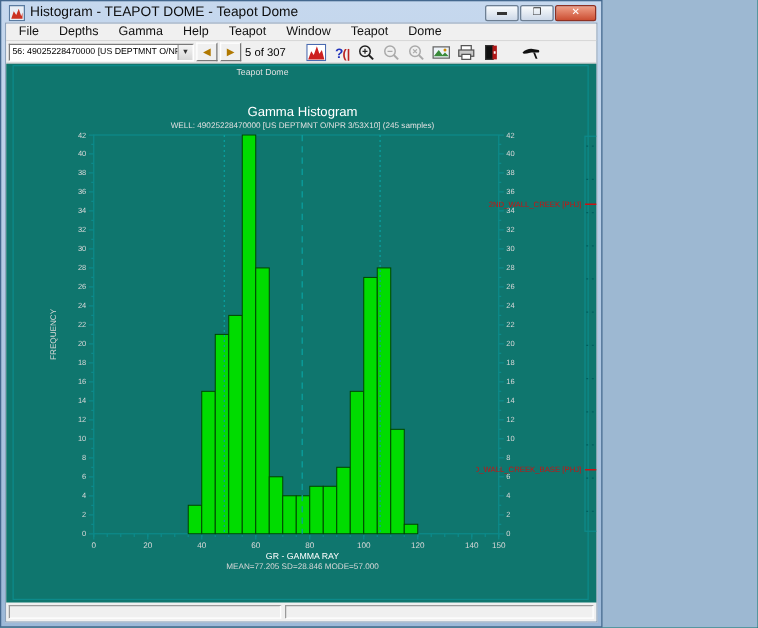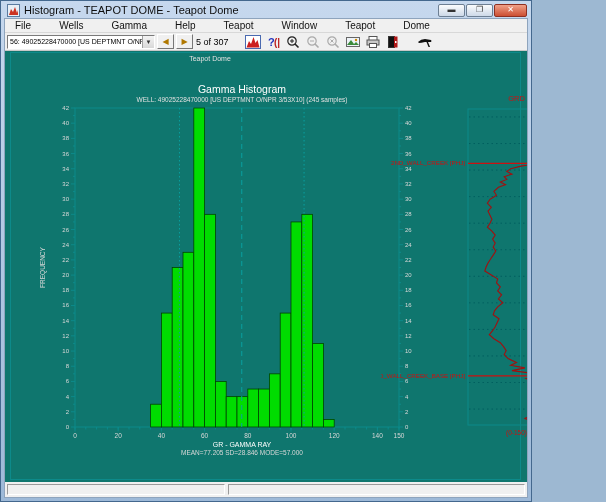--- a/index.html
+++ b/index.html
@@ -1,32 +1,32 @@
 <!DOCTYPE html>
 <html><head>
 <meta charset="utf-8">
 <style>
   * { box-sizing: border-box; margin:0; padding:0; }
   body { font-family: "Liberation Sans", sans-serif; background:#9db8d2; }
-  .window { position:relative; width:532px; height:502px;
+  .window { position:relative; width:482px; height:502px;
     background:linear-gradient(#c6d8ee,#9db9d8);
     border:1px solid #44688e; overflow:hidden; }
   
   .titlebar { height:17px; display:flex; align-items:center; padding:1px 4px 0 6px; }
   .titlebar .app-icon { width:13px; height:13px; margin-right:4px; flex:0 0 auto; }
   .titlebar .title-text { font-size:11px; color:#0d0d0d; flex:1 1 auto; white-space:nowrap; overflow:hidden; }
   .winbtns { display:flex; gap:1px; }
   .winbtn { width:27px; height:13px; border:1px solid #6d7f93; border-radius:2px;
     background:linear-gradient(#fbfcfd,#cdd9e8); display:flex; align-items:center; justify-content:center;
     font-size:8px; color:#333; line-height:1; }
   .winbtn.close { width:33px; background:linear-gradient(#f0a088,#cc4f33); border-color:#8e3022; color:#fff; }
   
   .inner { position:absolute; left:3px; right:3px; top:17px; bottom:3px; background:#f0f0f0;
     display:flex; flex-direction:column; border:1px solid #8ea4bd; }
-  .menubar { height:14px; display:flex; align-items:center; padding-left:4px; gap:16px;
+  .menubar { height:14px; display:flex; align-items:center; padding-left:4px; gap:4px;
     background:#f0f0f0; border-bottom:1px solid #d8d8d8; }
   .menu-item { font-size:10px; color:#111; padding:0 6px; line-height:13px; }
   .toolbar { height:18px; display:flex; align-items:center; padding:1px 2px; background:#f0f0f0;
     border-bottom:1px solid #c8c8c8; }
   .combo { display:flex; height:14px; width:148px; border:1px solid; border-color:#7a7a7a #ffffff #ffffff #7a7a7a; background:#fff; }
   .combo-text { flex:1 1 auto; font-size:7px; line-height:12px; padding:0 2px; white-space:nowrap; overflow:hidden; color:#000; }
   .combo-btn { width:13px; background:linear-gradient(#f4f4f4,#d8d8d8); border-left:1px solid #a0a0a0;
     font-size:6px; color:#333; display:flex; align-items:center; justify-content:center; }
   .nav-btn { width:17px; height:15px; margin-left:2px; background:#f0f0f0;
     border:1px solid; border-color:#fff #777 #777 #fff; display:flex; align-items:center; justify-content:center;
@@ -63,21 +63,21 @@
       <span class="winbtn">▬</span>
       <span class="winbtn">❐</span>
       <span class="winbtn close">✕</span>
     </div>
   </div>
 
   <div class="inner">
 
     <div class="menubar" id="menubar">
         <span class="menu-item">File</span>
-        <span class="menu-item">Wells</span>
+        <span class="menu-item">Depths</span>
         <span class="menu-item">Gamma</span>
         <span class="menu-item">Help</span>
         <span class="menu-item">Teapot</span>
         <span class="menu-item">Window</span>
         <span class="menu-item">Teapot</span>
         <span class="menu-item">Dome</span>
       </div>
 
     <div class="toolbar">
       <div class="combo">

